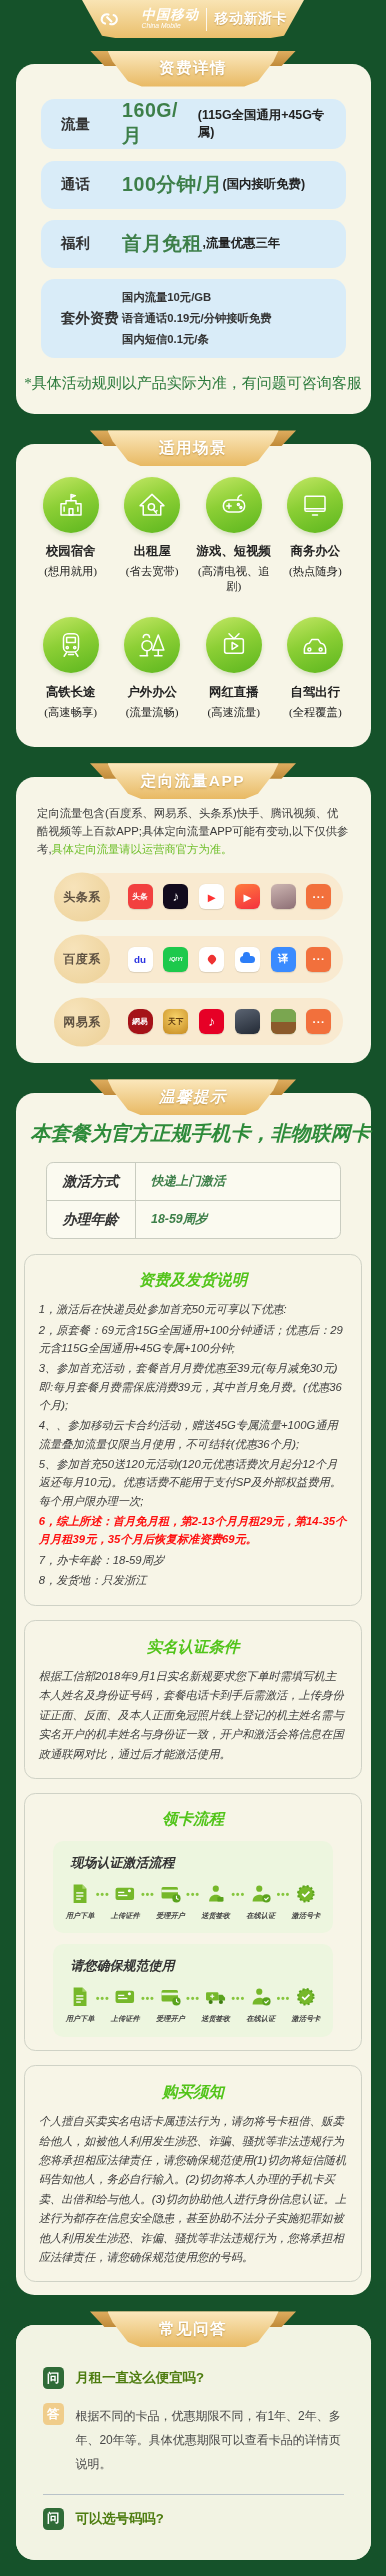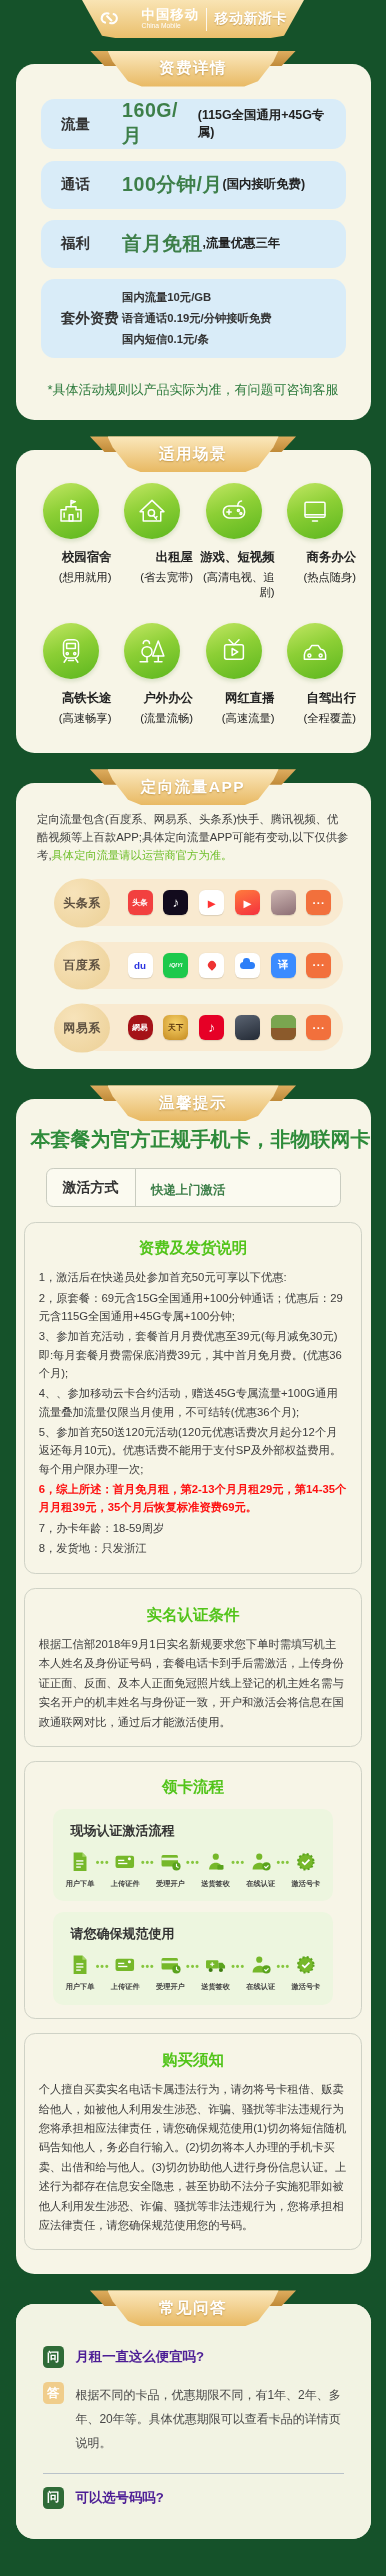--- a/index.html
+++ b/index.html
@@ -2,21 +2,21 @@
 <html style="font-size:8.2px"><head>
 <meta charset="utf-8">
 <style>
   html{background:#0e3f20;}
   body{margin:0;font-family:"Liberation Sans","DejaVu Sans",sans-serif;}
   .page{width:386px;margin:0 auto;background:#15522a;padding-bottom:64px;overflow:hidden;position:relative;}
   
   .hdr{width:222px;height:38px;margin:0 auto;background:linear-gradient(180deg,#f9e4b4,#eabf6c);
        clip-path:polygon(0 0,100% 0,91% 94%,85% 100%,15% 100%,9% 94%);
        display:flex;align-items:center;justify-content:center;gap:7.2px;}
-  .brand{display:flex;gap:22px;color:#fff;}
+  .brand{display:flex;align-items:center;gap:22px;color:#fff;font-style:italic;}
   .brand .mark{width:20.6px;height:20.6px;}
   .brand .cn{font-size:13.4px;font-weight:bold;line-height:1.05;letter-spacing:1px;}
   .brand .en{font-size:6.7px;line-height:1.1;}
   .hdr .sep{width:1px;height:23px;background:rgba(255,255,255,.85);}
   .hdr .prod{color:#fff;font-size:14px;font-weight:bold;letter-spacing:0.5px;text-shadow:0 0.5px 1px rgba(150,100,20,.4);}
   
   .card{position:relative;margin:30px 15.5px 0;background:#f7f5e7;border-radius:18.5px;}
   .card.first{margin-top:26px;}
   .ribbon{position:absolute;top:-13.4px;left:50%;transform:translateX(-50%);width:206px;height:36px;z-index:3;}
   .ribbon .wing{position:absolute;top:0;left:0;right:0;height:15.5px;background:linear-gradient(180deg,#dfae60,#c08a38);
@@ -28,24 +28,24 @@
        font-size:15.5px;font-weight:bold;color:#fff;letter-spacing:1.5px;text-shadow:0 1px 1.5px rgba(160,110,20,.5);}
   
   .tariff{padding:24px 0 13.4px;}
   .trow{margin:11.3px 25px 0;background:#d9ecf8;border-radius:13.4px;min-height:48px;
         display:flex;align-items:center;padding:0 5.2px 0 20.6px;box-sizing:border-box;}
   .trow .lab{width:61px;font-size:14.4px;font-weight:bold;color:#333;line-height:1.45;flex:none;}
   .trow .val{font-size:19.6px;font-weight:900;color:#3d7f49;letter-spacing:0.5px;}
   .trow .note{font-size:12.4px;font-weight:bold;color:#222;}
   .trow.extra{padding-top:8.2px;padding-bottom:8.2px;}
   .extra .lines{font-size:11.3px;font-weight:bold;color:#333;line-height:1.85;}
-  .footnote{text-align:center;color:#2c7a3c;font-size:13px;margin-top:23px;padding-bottom:7.2px;}
+  .footnote{text-align:center;color:#2c7a3c;font-size:15px;margin-top:16px;padding-bottom:7.2px;font-family:Liberation Serif, serif;}
   
   .scen{padding:33px 14.4px 27px;display:grid;grid-template-columns:repeat(4,1fr);row-gap:23px;}
-  .sc-item{text-align:right;}
+  .sc-item{text-align:center;font-family:Liberation Serif, serif;}
   .sc-circle{width:56px;height:56px;margin:0 auto;border-radius:50%;
      background:linear-gradient(160deg,#c3e765 0%,#8ccf35 45%,#5cb61e 100%);
      display:flex;align-items:center;justify-content:center;box-shadow:0 2.1px 4.1px rgba(60,120,20,.18);}
   .sc-circle svg{width:30px;height:30px;stroke:#fff;stroke-width:2.4;fill:none;stroke-linecap:round;stroke-linejoin:round;}
   .sc-label{margin-top:10.3px;font-size:12.4px;font-weight:bold;color:#222;}
   .sc-sub{margin-top:4.1px;font-size:11.3px;color:#222;}
   
   .apps{padding:27px 0 17.5px;}
   .intro{margin:0 21.6px;font-size:11.3px;line-height:1.6;color:#3b3b3b;}
   .intro .hl{color:#6fbf2a;}
@@ -53,50 +53,50 @@
      display:flex;align-items:center;gap:10.8px;padding-left:54px;}
   .group-badge{position:absolute;left:-19.6px;top:50%;transform:translateY(-50%);width:56px;height:49px;border-radius:50%;
      background:radial-gradient(circle at 35% 30%,#f7e3ba,#ecd096);display:flex;align-items:center;justify-content:center;
      font-size:12px;font-weight:bold;color:#5f5242;letter-spacing:0.5px;}
   .tile{width:25px;height:25px;border-radius:6.2px;flex:none;display:flex;align-items:center;justify-content:center;
      font-weight:bold;color:#fff;box-shadow:0 0.5px 1px rgba(0,0,0,.12);overflow:hidden;}
   .tile.more{background:#f2703c;font-size:11.3px;letter-spacing:0.5px;}
   
   .notice-title{padding-top:27px;text-align:right;font-size:20px;font-weight:bold;color:#2e8b3a;}
   .ntable{margin:15.5px 30px 0;border:0.5px solid #c9ccc0;border-radius:7.2px;overflow:hidden;background:#fbfaf0;}
-  .ntable .nrow{display:flex;min-height:37px;align-items:flex-end;}
+  .ntable .nrow{display:flex;min-height:37px;align-items:center;}
   .ntable .nrow + .nrow{border-top:0.5px solid #c9ccc0;}
   .ntable .nlab{width:88px;flex:none;text-align:center;font-size:14px;font-weight:bold;color:#333;
       border-right:0.5px solid #c9ccc0;align-self:stretch;display:flex;align-items:center;justify-content:center;}
   .ntable .nval{padding:7.2px 15.5px;font-size:12.4px;font-weight:bold;color:#3d7f49;}
   .nbox{margin:14.4px 8.8px 0;border:0.5px solid #cfd2c6;border-radius:11.3px;padding:11.3px 13.4px 13.4px;}
   .nbox .btitle{text-align:center;font-size:15.5px;font-weight:bold;color:#52c41a;margin:4.1px 0 9.3px;}
   .nbox p{margin:0;font-size:11.3px;line-height:1.72;color:#3c3c3c;}
   .ship-item{font-size:11.3px;line-height:1.62;color:#3c3c3c;margin:2.1px 0;}
   .ship-item.red{color:#fe1010;font-weight:bold;}
-  .notice-pad{padding-bottom:24px;}
+  .notice-pad{padding-bottom:13px;font-style:italic;}
   
   .flow{margin:10.3px 14.4px 0;background:#edf6df;border-radius:10.3px;padding:13.4px 11.3px 12.4px;}
   .flow-title{font-size:13px;font-weight:bold;color:#333;margin:0 0 11.3px 6.2px;}
   .steps{display:flex;align-items:flex-start;justify-content:space-between;}
   .step{width:38px;text-align:center;}
   .step svg{width:21.6px;height:21.6px;display:block;margin:0 auto;}
   .step .slab{margin-top:6.2px;font-size:7.2px;color:#444;font-weight:bold;white-space:nowrap;}
   .sdots{color:#86c63e;font-size:10.3px;font-weight:bold;letter-spacing:1px;margin-top:6.2px;flex:none;}
   
   .faq{padding:29px 27px 12.4px;background:#f2f3e3;}
   .qa{padding:13.4px 0 17.5px;}
   .qa + .qa{border-top:0.5px solid #b9c2c9;}
   .qline{display:flex;align-items:center;gap:11.3px;}
   .aline{display:flex;align-items:flex-start;gap:11.3px;margin-top:14.4px;}
   .badge{width:21.6px;height:21.6px;border-radius:4.6px;flex:none;display:flex;align-items:center;justify-content:center;
      color:#fff;font-size:12.4px;font-weight:bold;}
   .badge.q{background:#2f6b37;}
   .badge.a{background:#f0cd8b;}
-  .qtext{font-size:13.4px;font-weight:bold;color:#4c1d95;font-family:Liberation Mono, monospace;}
+  .qtext{font-size:13.4px;font-weight:bold;color:#4d7c0f;font-family:Liberation Mono, monospace;}
   .atext{font-size:12px;color:#474747;line-height:2.0;margin-top:1px;}
   
   .cloudshape{width:15.5px;height:7.2px;background:#2c7ef8;border-radius:4.1px;position:relative;}
   .cloudshape:before{content:"";position:absolute;left:3.6px;top:-3.6px;width:6.7px;height:6.7px;border-radius:50%;background:#2c7ef8;}
   .pin{width:8.2px;height:8.2px;background:#e33;border-radius:50% 50% 50% 0;transform:rotate(-45deg);}
   .mc-top{position:absolute;inset:0 0 50% 0;background:#7aa650;}
   .mc-bot{position:absolute;inset:50% 0 0 0;background:#8b5a2b;}
 </style>
 </head>
 <body>
@@ -309,20 +309,24 @@
       <div class="rbody">温馨提示</div>
     </div>
 
     <div class="notice-title">本套餐为官方正规手机卡，非物联网卡</div>
 
     <div class="ntable">
       <div class="nrow">
         <div class="nlab">激活方式</div>
         <div class="nval">快递上门激活</div>
       </div>
+      <div class="nrow">
+        <div class="nlab">办理年龄</div>
+        <div class="nval">18-59周岁</div>
+      </div>
     </div>
 
     <div class="nbox">
       <div class="btitle">资费及发货说明</div>
       <div class="ship-item">1，激活后在快递员处参加首充50元可享以下优惠:</div>
       <div class="ship-item">2，原套餐：69元含15G全国通用+100分钟通话；优惠后：29元含115G全国通用+45G专属+100分钟;</div>
       <div class="ship-item">3、参加首充活动，套餐首月月费优惠至39元(每月减免30元)即:每月套餐月费需保底消费39元，其中首月免月费。(优惠36个月);</div>
       <div class="ship-item">4、、参加移动云卡合约活动，赠送45G专属流量+100G通用流量叠加流量仅限当月使用，不可结转(优惠36个月);</div>
       <div class="ship-item">5、参加首充50送120元活动(120元优惠话费次月起分12个月返还每月10元)。优惠话费不能用于支付SP及外部权益费用。每个用户限办理一次;</div>
       <div class="ship-item red">6，综上所述：首月免月租，第2-13个月月租29元，第14-35个月月租39元，35个月后恢复标准资费69元。</div>

